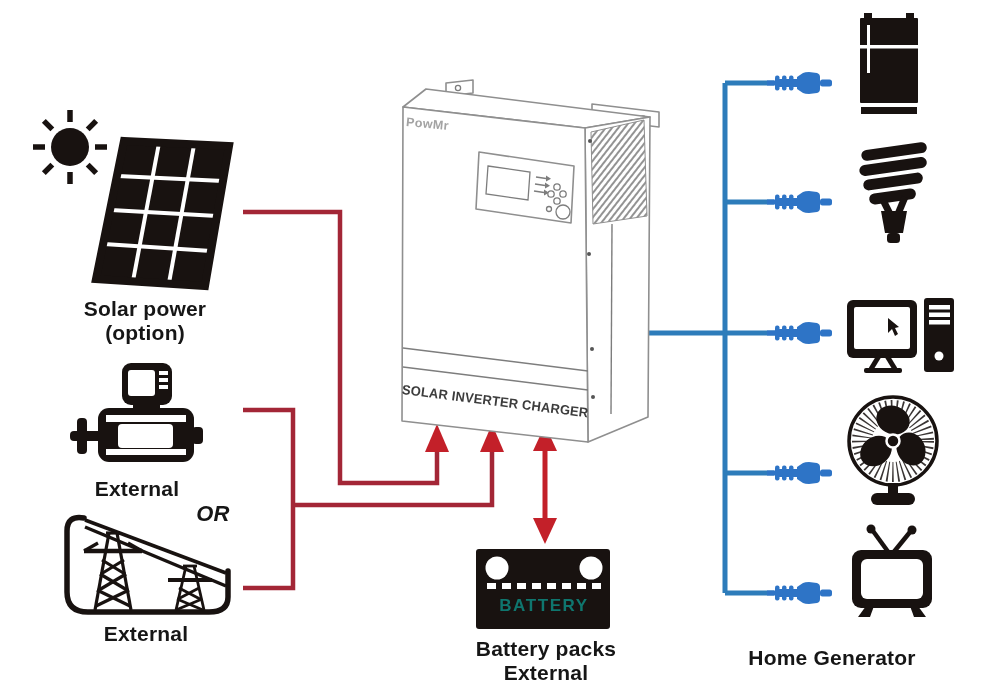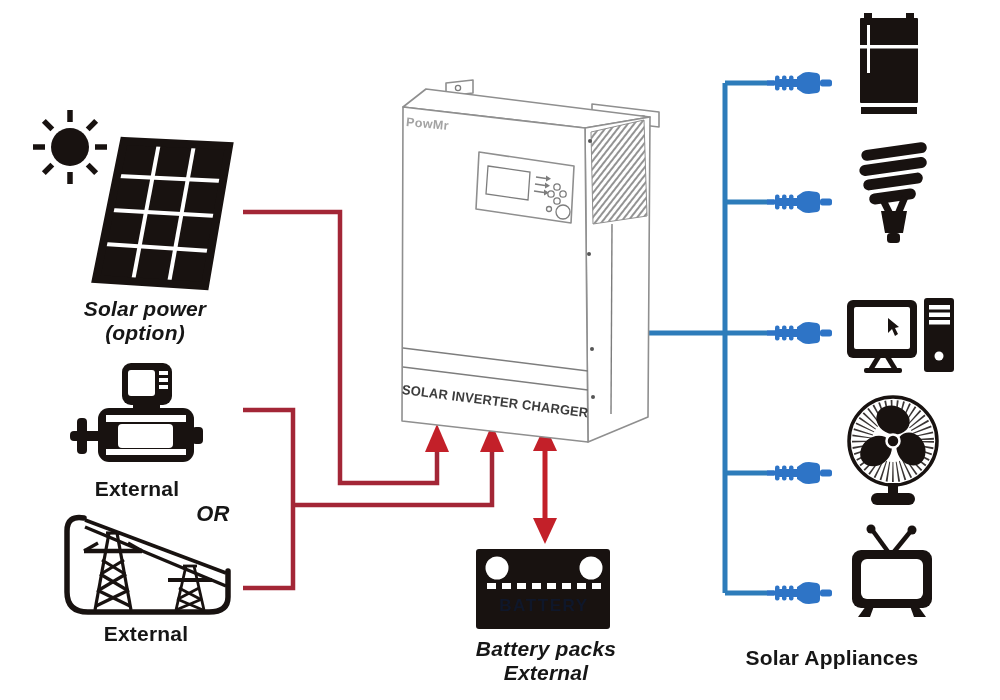--- a/index.html
+++ b/index.html
@@ -18,23 +18,23 @@
   .ink{fill:var(--ink);}
   .inkln{stroke:var(--ink);fill:none;}
   .frame{fill:#ffffff;stroke:#8f8f8f;stroke-width:1.6;stroke-linejoin:round;}
   .thin{stroke:#7d7d7d;stroke-width:1.4;fill:none;}
   .btn{fill:#fff;stroke:#7d7d7d;stroke-width:1.3;}
   .lbl{
     position:absolute;font-weight:700;font-size:21px;color:#161616;
     text-align:center;transform:translateX(-50%);line-height:24px;
     letter-spacing:.2px;white-space:nowrap;
   }
-  .lbl span{display:block;font-style:italic;}
+  .lbl span{display:block;}
   #or-label{font-style:italic;font-weight:600;font-size:22px;}
-  #battery-badge{color:#0f172a;font-size:17px;letter-spacing:1.6px;line-height:17px;}
+  #battery-badge{color:#0f766e;font-size:17px;letter-spacing:1.6px;line-height:17px;}
   #inverter-brand{
     position:absolute;left:406px;top:117px;font-weight:700;font-size:12.5px;
     color:#a3a3a3;letter-spacing:.4px;transform:rotate(5.5deg);
   }
   #inverter-label{
     position:absolute;left:403px;top:382px;width:192px;text-align:center;
     font-weight:700;font-size:13.5px;color:#3c3c3c;letter-spacing:.2px;
     transform:rotate(7.2deg) scaleX(.96);transform-origin:0 0;white-space:nowrap;
   }
 </style>
@@ -304,15 +304,15 @@
 
 <div id="inverter-label">SOLAR INVERTER CHARGER</div>
 
 <div class="lbl" id="battery-badge" style="left:544px;top:597px;">BATTERY</div>
 
 <div class="lbl" style="left:546px;top:637px;">
   <span>Battery packs</span>
   <span>External</span>
 </div>
 
-<div class="lbl" style="left:832px;top:646px;">Solar Appliances</div>
+<div class="lbl" style="left:832px;top:646px;">Home Generator</div>
 
 </div>
 
 </body></html>

